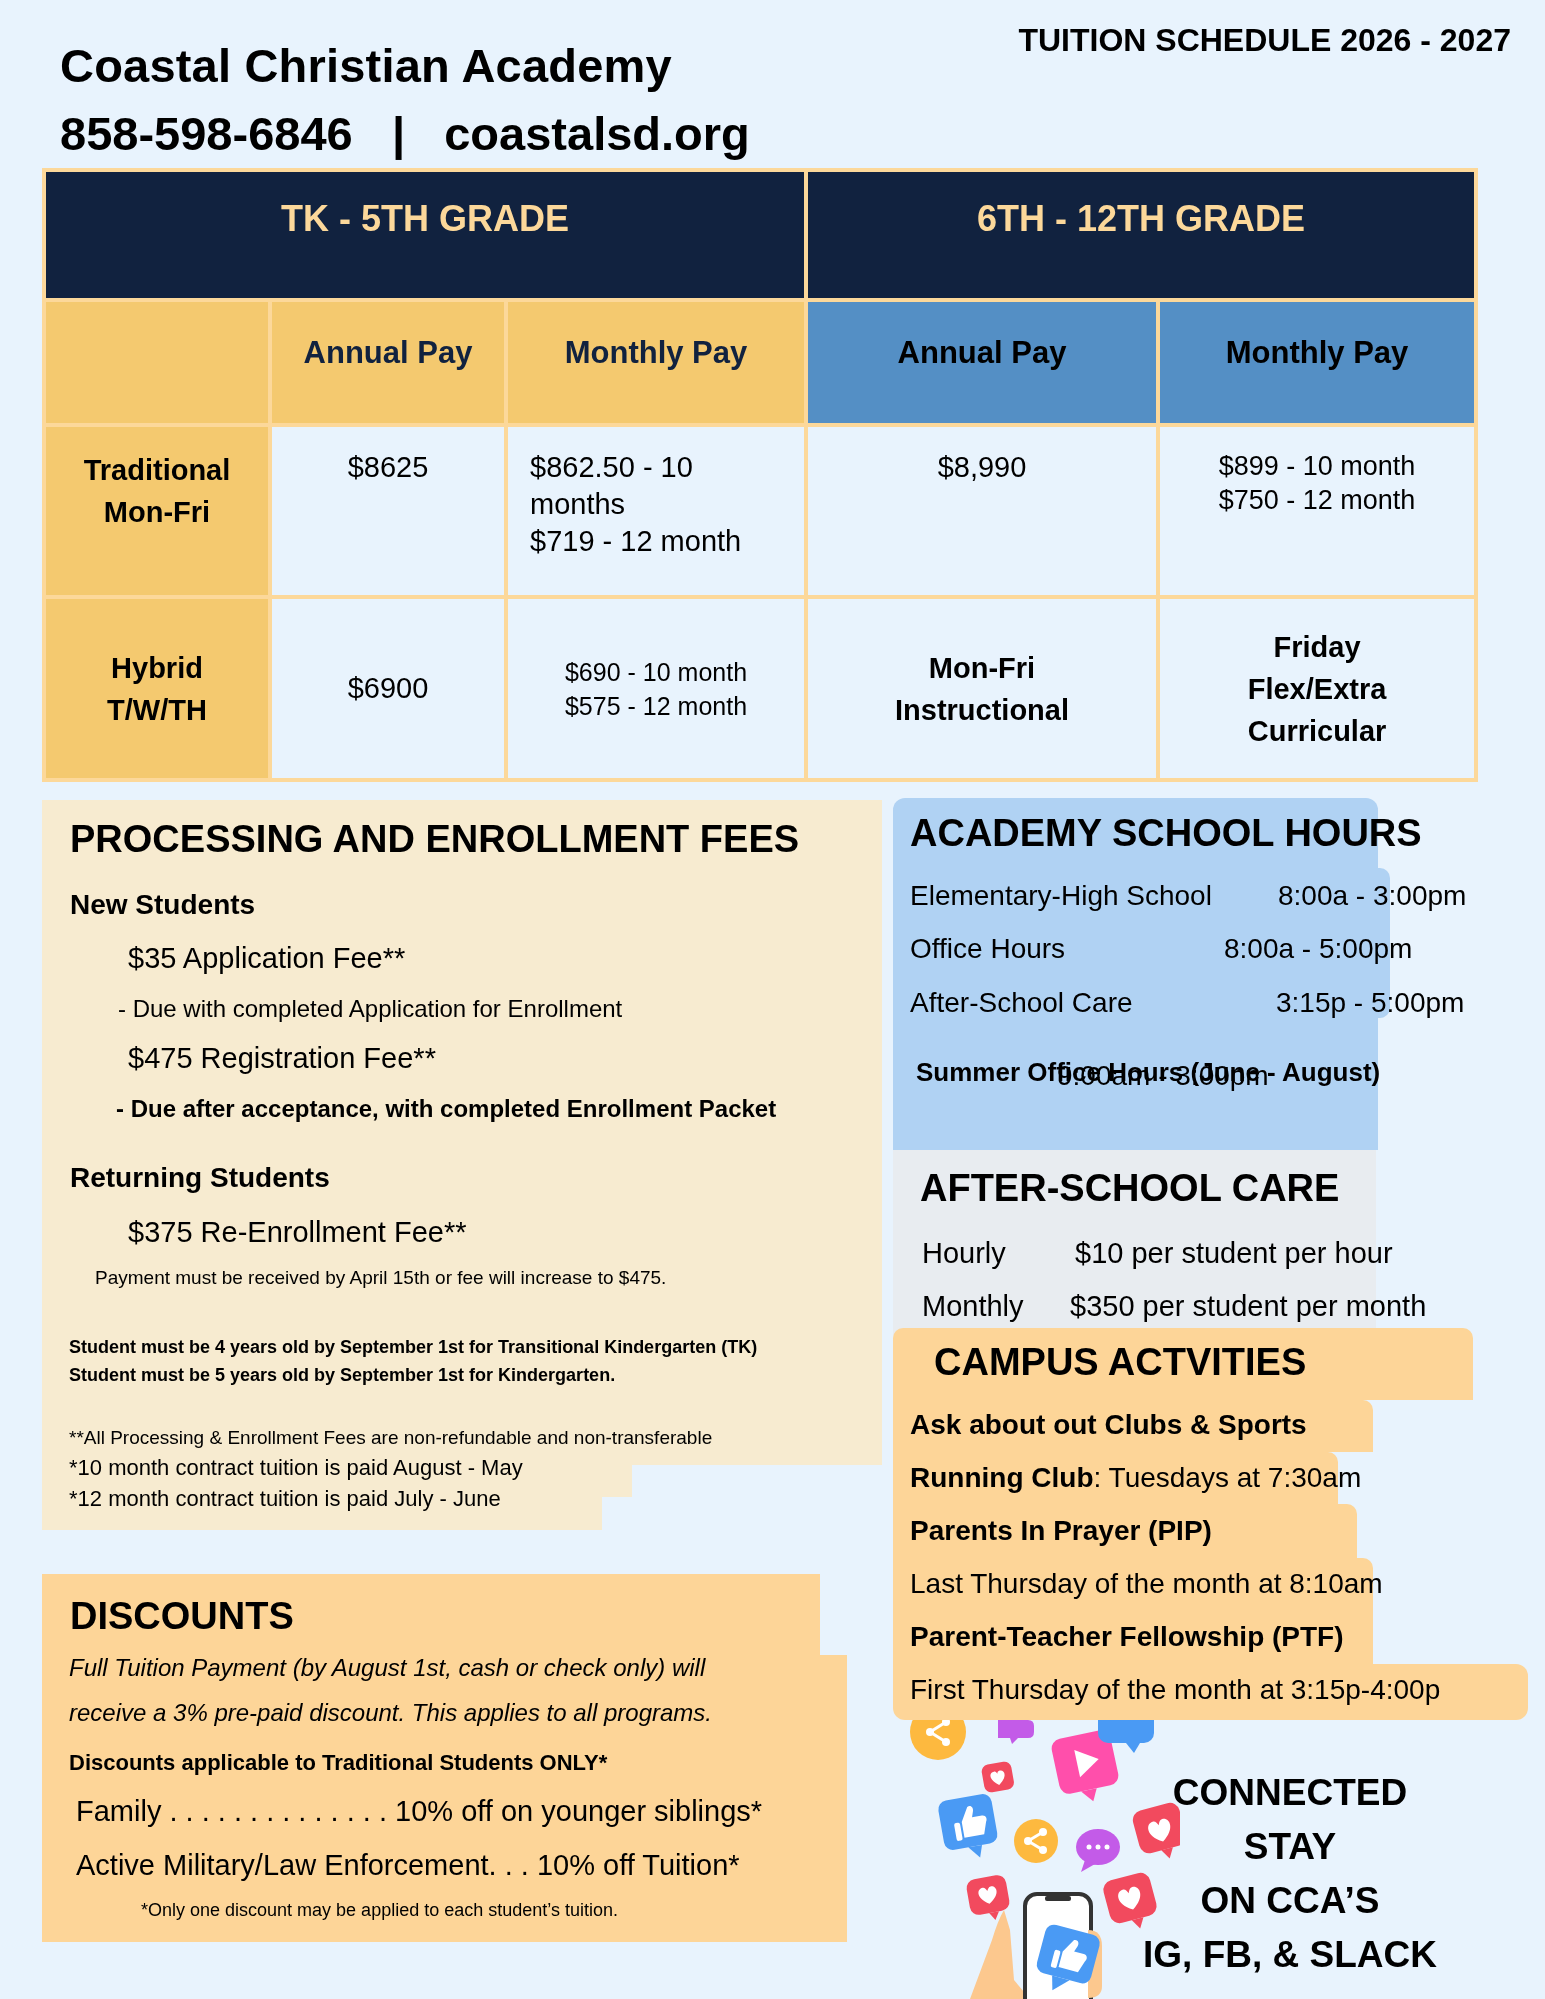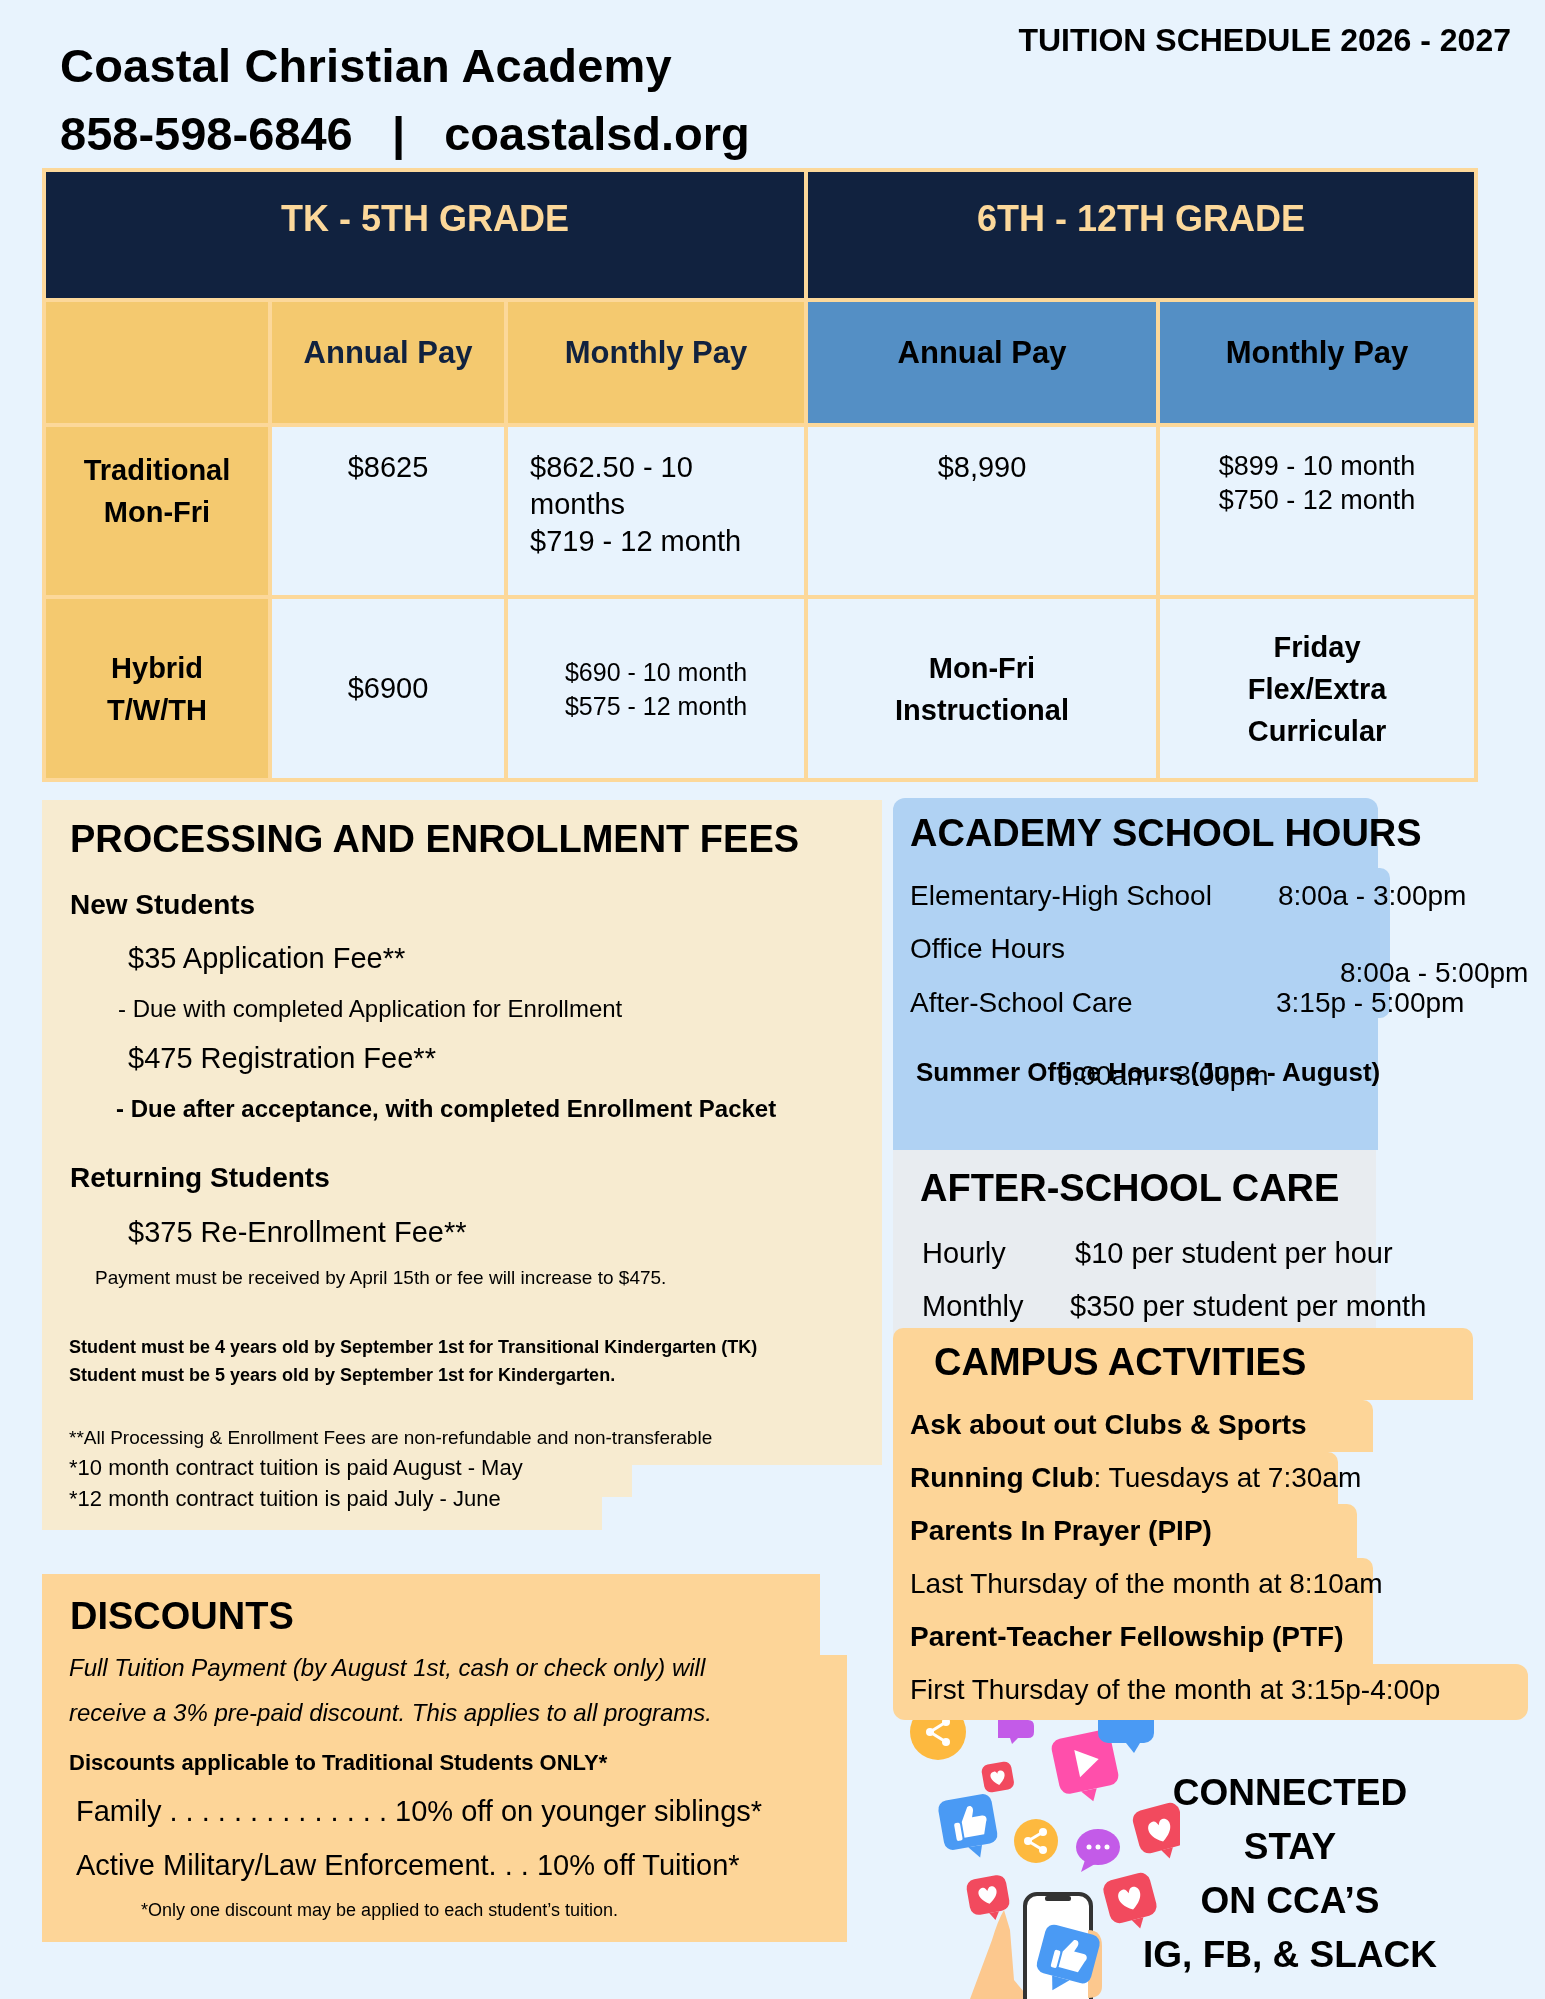--- a/index.html
+++ b/index.html
@@ -183,21 +183,21 @@
 <div class="abs disc-line" style="left:76px; top:1795px;"><span>Family</span><span> . . . . . . . . . . . . . . </span><span>10% off on younger siblings*</span></div>
 <div class="abs disc-line" style="left:76px; top:1849px;"><span>Active Military/Law Enforcement</span><span>. . . </span><span>10% off Tuition*</span></div>
 <div class="abs disc-foot" style="left:141px; top:1900px;">*Only one discount may be applied to each student’s tuition.</div>
 
 <div class="abs hours-box"></div>
 <div class="abs hours-tab"></div>
 <div class="abs hours-title">ACADEMY SCHOOL HOURS</div>
 <div class="abs hours-row" style="left:910px; top:880px;">Elementary-High School</div>
 <div class="abs hours-row" style="left:1278px; top:880px;">8:00a - 3:00pm</div>
 <div class="abs hours-row" style="left:910px; top:933px;">Office Hours</div>
-<div class="abs hours-row" style="left:1340px; top:933px;margin-top:24px;">8:00a - 5:00pm</div>
+<div class="abs hours-row" style="left:1224px; top:933px;">8:00a - 5:00pm</div>
 <div class="abs hours-row" style="left:910px; top:987px;">After-School Care</div>
 <div class="abs hours-row" style="left:1276px; top:987px;">3:15p - 5:00pm</div>
 <div class="abs hours-sum">Summer Office Hours (June - August)</div>
 <div class="abs hours-sum-time">9:00am - 3:00pm</div>
 
 <div class="abs care-box"></div>
 <div class="abs care-title">AFTER-SCHOOL CARE</div>
 <div class="abs care-row" style="left:922px; top:1237px;">Hourly</div>
 <div class="abs care-row" style="left:1075px; top:1237px;">$10 per student per hour</div>
 <div class="abs care-row" style="left:922px; top:1290px;">Monthly</div>

